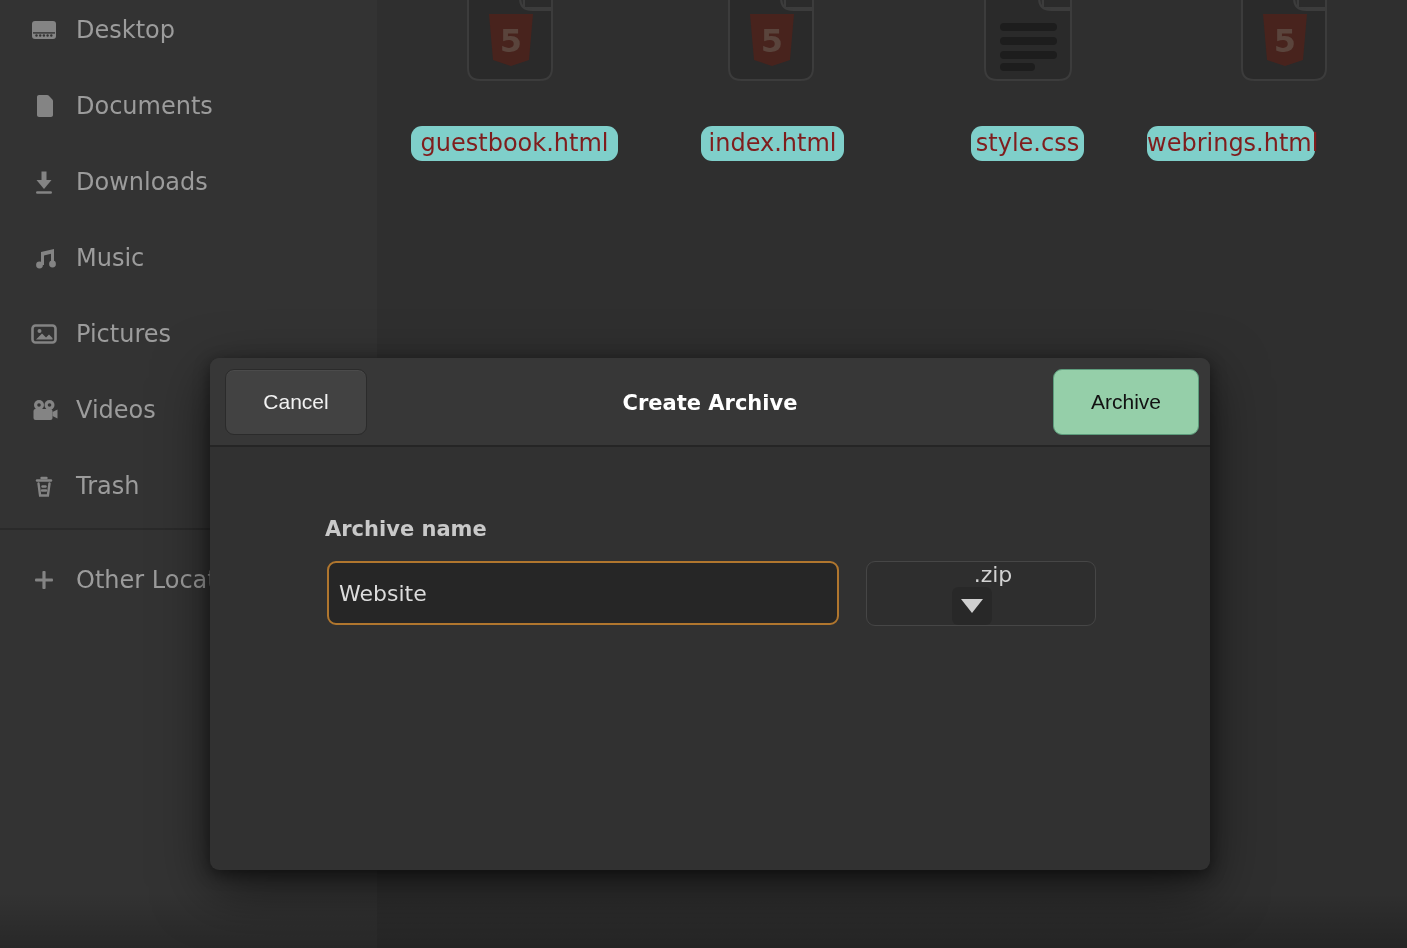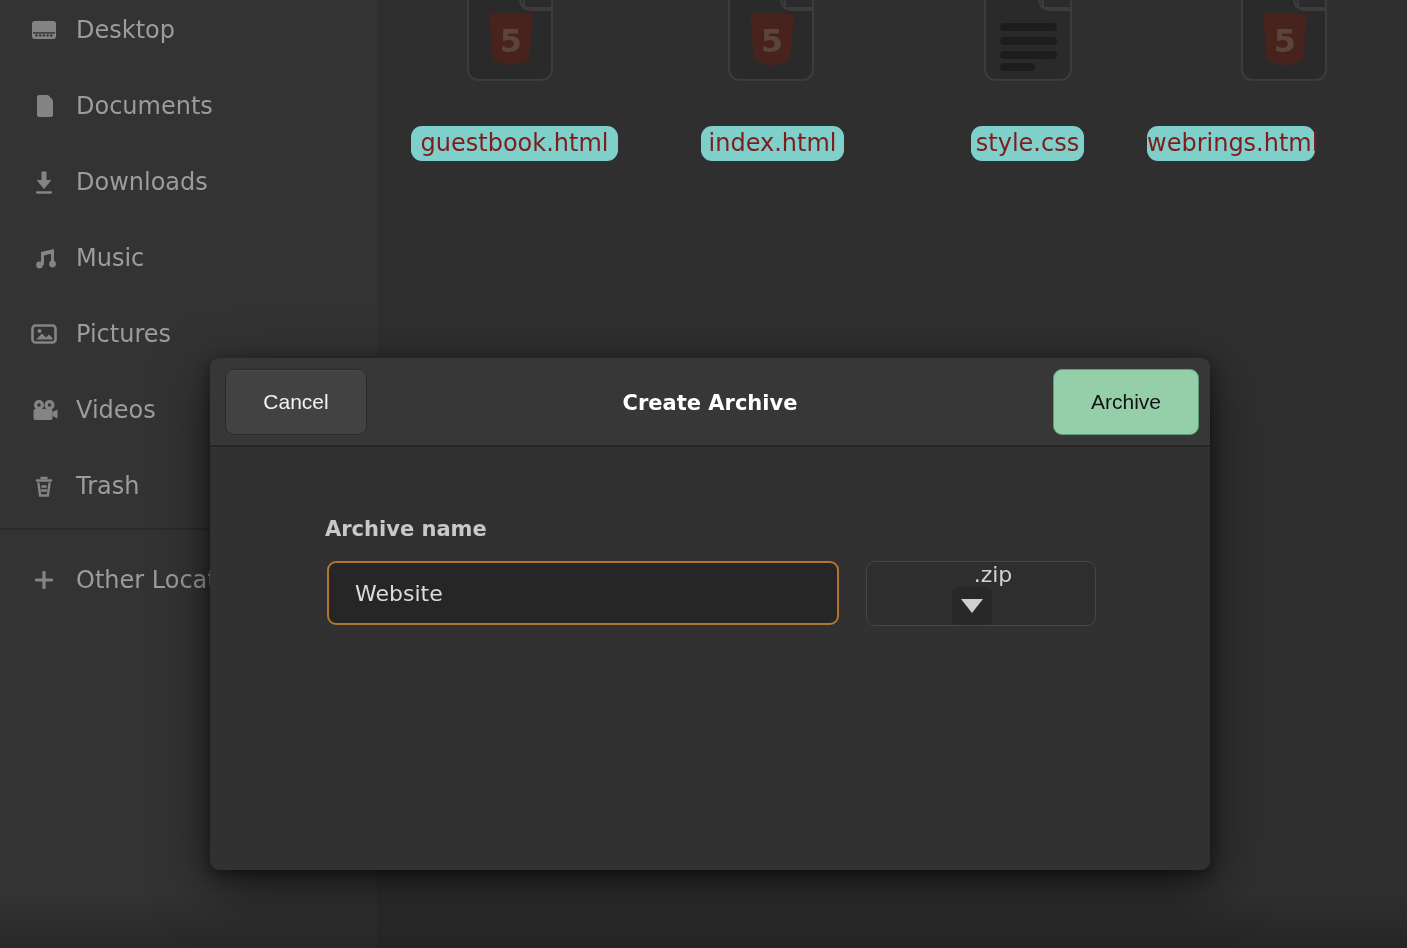--- a/index.html
+++ b/index.html
@@ -26,21 +26,21 @@
   .dtitle { position:absolute; left:0; right:0; top:0; height:89px; display:flex; align-items:center; justify-content:center;
             font-size:21px; font-weight:bold; color:#ffffff; }
   .btn { position:absolute; top:11px; height:66px; border-radius:9px; display:flex; align-items:center; justify-content:center;
          font-size:21px; cursor:default; }
   .btn-cancel { left:15px; width:142px; background:#424242; border:1px solid #2b2b2b; color:#f2f2f2;
                 box-shadow:inset 0 1px 0 rgba(255,255,255,.05); }
   .btn-create { right:11px; width:146px; background:#95cfa9; border:1px solid #5d9c7c; color:#121212; }
   .dbody { position:absolute; left:0; top:91px; width:100%; bottom:0; }
   .alabel { position:absolute; left:115px; top:68px; font-size:21px; font-weight:bold; color:#c9c9c9; }
   .ainput { position:absolute; left:117px; top:112px; width:512px; height:64px; border-radius:9px;
-            background:#262626; border:2px solid #b0762e; color:#dcdcdc; font-size:22px; padding:0 26px;
+            background:#262626; border:2px solid #b0762e; color:#dcdcdc; font-size:22px; padding:0 10px;
             font-family:"DejaVu Sans","Liberation Sans",sans-serif; outline:none; }
   .fmt { position:absolute; left:656px; top:112px; width:230px; height:65px; border-radius:9px;
          background:#2e2e2e; border:1px solid #464646; display:flex; align-items:center;flex-direction:column; }
   .fmt-label { font-size:22px; color:#d2d2d2; margin-left:24px; flex:1; }
   .fmt-btnwell { width:40px; height:40px; border-radius:6px; background:rgba(0,0,0,.12);
                  display:flex; align-items:center; justify-content:center; margin-right:18px; }
   .fmt-arrow { width:0; height:0; border-left:11px solid transparent; border-right:11px solid transparent;
                border-top:14px solid #cfcfcf; }
 
   .bottom-shade { position:absolute; left:0; right:0; bottom:0; height:55px;

